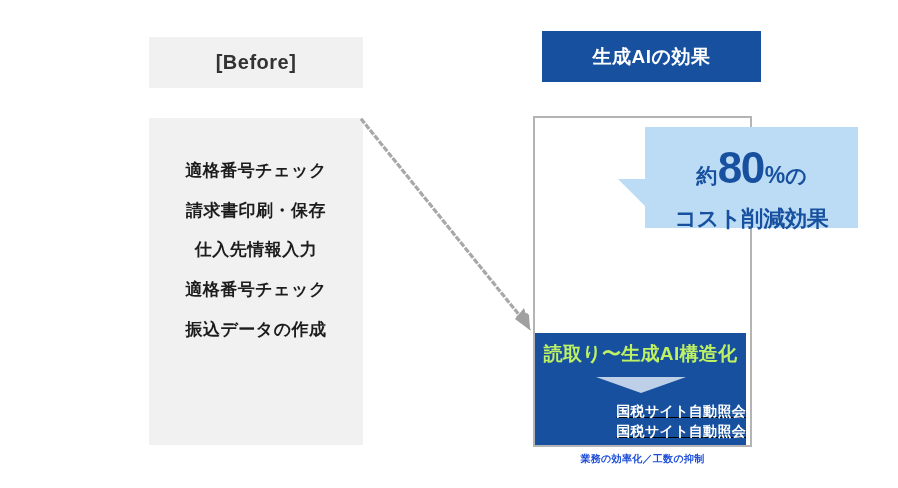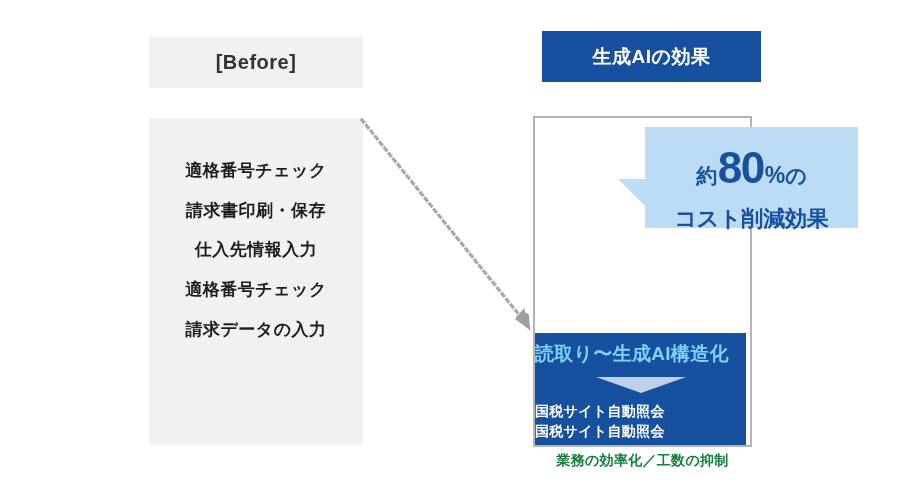--- a/index.html
+++ b/index.html
@@ -120,61 +120,62 @@
     top: 333px;
     width: 211px;
     height: 112px;
     background: #17509e;
   }
   .ai-result-title {
     position: absolute;
     left: 0;
     top: 8px;
     width: 100%;
-    text-align: left;
+    text-align: center;
     font-size: 19px;
     font-weight: bold;
-    color: #7dd3fc;
+    color: #bef264;
     letter-spacing: 0.3px;
   }
   .ai-down-arrow {
     position: absolute;
     left: 50%;
     top: 44px;
     transform: translateX(-50%);
     width: 0;
     height: 0;
     border-left: 45px solid transparent;
     border-right: 45px solid transparent;
     border-top: 16px solid #bdd0e8;
   }
   .ai-result-lines {
     position: absolute;
     left: 0;
     top: 68px;
     width: 100%;
-    text-align: left;
+    text-align: right;
+    text-decoration: underline;
   }
   .ai-result-line {
     font-size: 14px;
     font-weight: bold;
     color: #ffffff;
     line-height: 1.45;
     letter-spacing: 0.3px;
   }
 
   .ai-caption {
     position: absolute;
     left: 533px;
     top: 452px;
     width: 219px;
     text-align: center;
-    font-size: 14px;
-    font-weight: bold;
-    color: #15803d;
+    font-size: 10px;
+    font-weight: bold;
+    color: #1d4ed8;
     letter-spacing: 0.3px;
     white-space: nowrap;
   }
 
   
   .callout {
     position: absolute;
     left: 645px;
     top: 127px;
     width: 213px;
@@ -237,21 +238,21 @@
   <div class="before-header">
     <div class="before-header-label">[Before]</div>
   </div>
 
   <div class="before-panel">
     <div class="before-list">
       <div class="before-item">適格番号チェック</div>
       <div class="before-item">請求書印刷・保存</div>
       <div class="before-item">仕入先情報入力</div>
       <div class="before-item">適格番号チェック</div>
-      <div class="before-item">請求データの入力</div>
+      <div class="before-item">振込データの作成</div>
     </div>
   </div>
 
   <svg class="flow-arrow" viewBox="0 0 190 235">
     <line x1="10" y1="12" x2="168" y2="208" stroke="#a8a8a8" stroke-width="3.2" stroke-dasharray="2.6 4.6" stroke-linecap="square"></line>
     <polygon points="178,222 164,208 175,205 177,207" fill="#a0a0a0"></polygon>
     <polygon points="179,223 163,211 172,200" fill="#a0a0a0"></polygon>
   </svg>
 
   <div class="ai-header">

